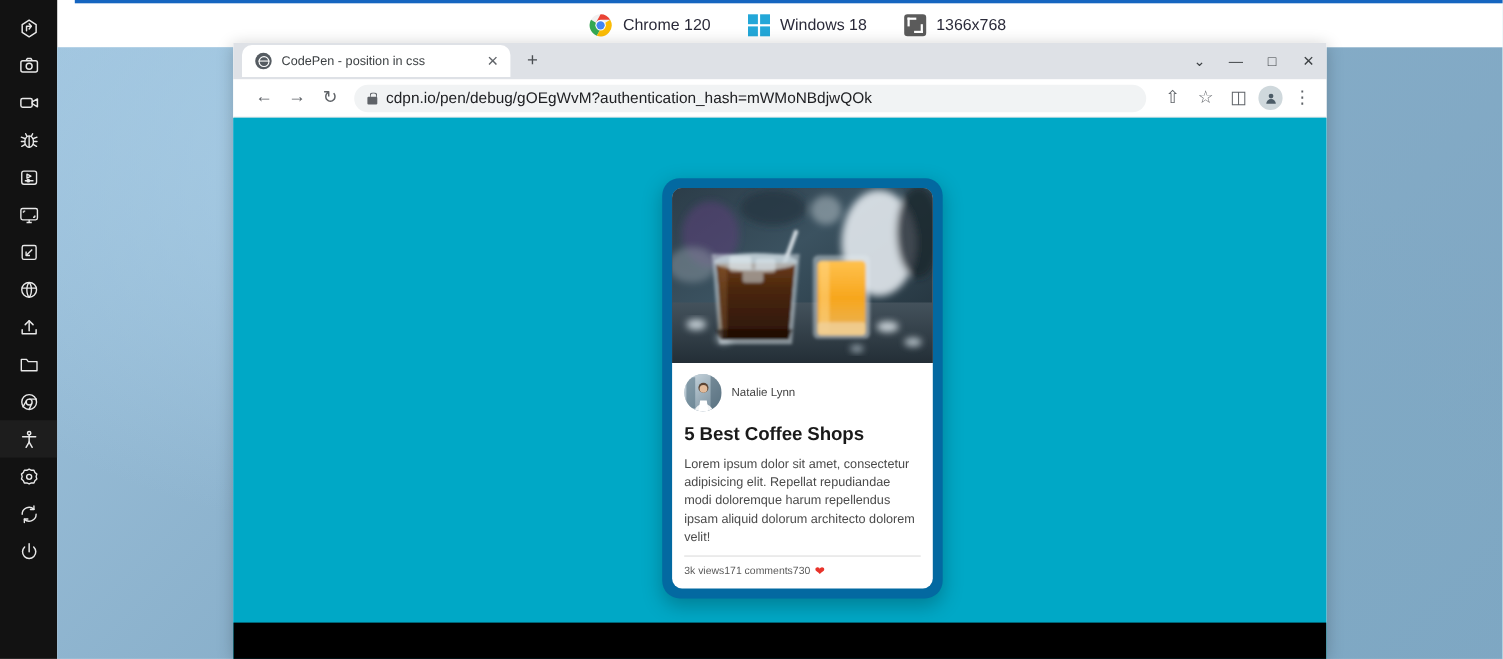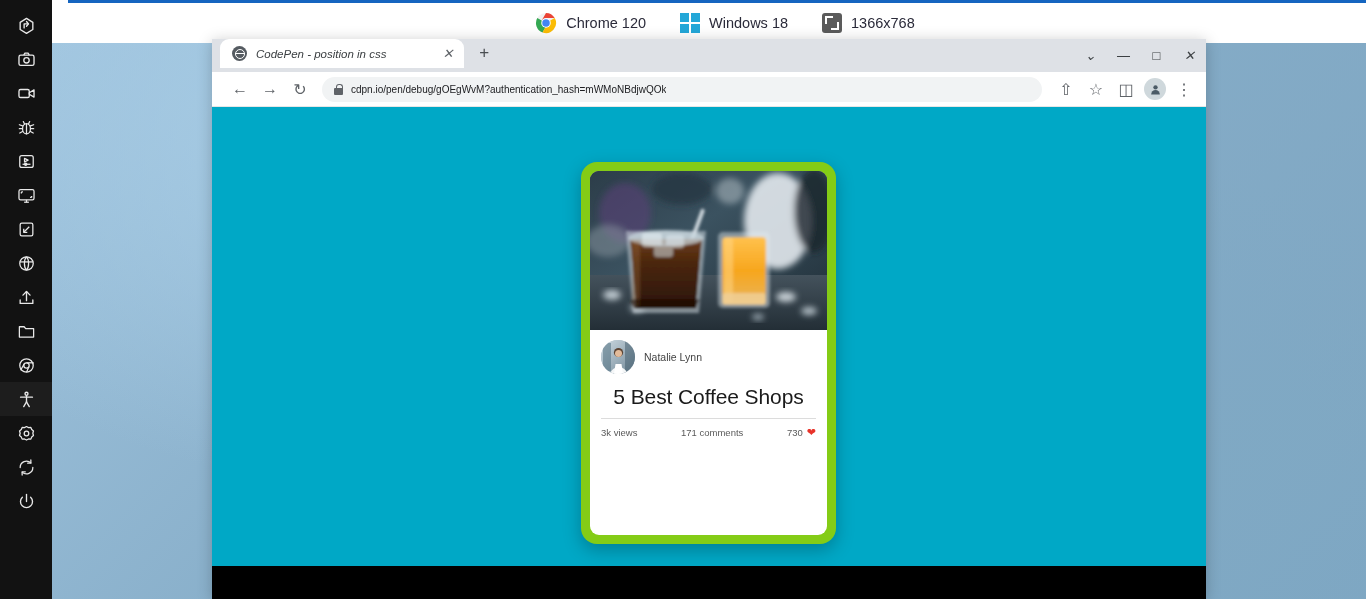--- a/index.html
+++ b/index.html
@@ -82,24 +82,23 @@
   .browser {
     position: absolute; left: 212px; top: 39px;
     width: 994px; height: 560px;
     background: #ffffff;
     box-shadow: 0 2px 14px rgba(0,0,0,0.22);
     overflow: hidden;
   }
 
   .tabstrip {
     height: 33px; background: #dee1e6;
-    display: flex; align-items: flex-start;
+    display: flex; align-items: center;
     position: relative;
     padding-left: 8px;
-    font-style: italic;
   }
   .tab {
     height: 29px; width: 244px;
     background: #ffffff;
     border-radius: 9px 9px 0 0;
     display: flex; align-items: center;
     padding: 0 8px 0 12px;
     gap: 9px;
     font-size: 11.5px; color: #3c4043;
     cursor: pointer;
@@ -153,21 +152,21 @@
   .tb-btn {
     width: 28px; height: 28px; flex: 0 0 28px;
     display: flex; align-items: center; justify-content: center;
     color: #5f6368; cursor: pointer; border-radius: 50%;
   }
   .omnibox {
     flex: 1; height: 25px; margin: 0 8px 0 6px;
     background: #f1f3f4; border-radius: 13px;
     display: flex; align-items: center;
     padding: 0 12px; gap: 8px;
-    font-size: 10px; color: #202124;
+    font-size: 14px; color: #202124;
     cursor: text;
   }
   .lock-ico { width: 9px; height: 11px; position: relative; flex: 0 0 9px; }
   .lock-ico::before {
     content: ""; position: absolute; left: 0; bottom: 0;
     width: 9px; height: 6.5px; background: #5f6368; border-radius: 1px;
   }
   .lock-ico::after {
     content: ""; position: absolute; left: 2px; top: 0;
     width: 5px; height: 6px;
@@ -189,23 +188,23 @@
     overflow: hidden;
   }
   .page-bg { position: absolute; inset: 0; background: #00a8c6; }
   .page-footer-black {
     position: absolute; left: 0; bottom: 0;
     width: 994px; height: 33px; background: #000000;
   }
 
   
   .card-frame {
-    position: absolute; left: 369px; top: 55px;
+    position: absolute; left: 390px; top: 55px;
     width: 255px; height: 382px;
-    background: #84cc16;
+    background: #0369a1;
     border-radius: 16px;
     padding: 9px;
     box-shadow: 0 6px 18px rgba(0,0,0,0.25);
   }
   .card {
     width: 100%; height: 100%;
     background: #ffffff;
     border-radius: 9px;
     overflow: hidden;
     display: flex; flex-direction: column;
@@ -219,30 +218,30 @@
 
   .author-row { display: flex; align-items: center; gap: 9px; margin-bottom: 11px; }
   .avatar-img {
     width: 34px; height: 34px; flex: 0 0 34px;
     border-radius: 50%; overflow: hidden; position: relative;
     background: #b9c6cf;
   }
   .author-name { font-size: 10.5px; color: #444; }
 
   .card-title {
-    font-size: 21px; font-weight: normal; color: #1a1a1a;
-    margin-bottom: 9px; letter-spacing: -0.1px; text-align: center;
+    font-size: 17px; font-weight: bold; color: #1a1a1a;
+    margin-bottom: 9px; letter-spacing: -0.1px;
   }
   .card-text {
     font-size: 11.5px; color: #4a4a4a; line-height: 1.45;
     flex: 1;
   }
   .card-stats {
     border-top: 1px solid #dcdcdc;
-    display: flex; align-items: center; justify-content: space-between;
+    display: flex; align-items: center; justify-content: flex-start;
     padding: 7px 0 9px 0;
     font-size: 9.5px; color: #5a5a5a;
   }
   .stat { display: flex; align-items: center; gap: 4px; }
   .heart { color: #e8332a; font-size: 11px; }
 </style>
 </head>
 <body>
 
 <div class="screen">
@@ -555,20 +554,21 @@
                   <circle cx="17.5" cy="12.5" r="4.6" fill="#5c4433"></circle>
                   <circle cx="17.5" cy="13.5" r="3.5" fill="#e3bb9a"></circle>
                   <path d="M9 34 a9 9 0 0 1 17.5 0 Z" fill="#f4f6f7"></path>
                   <path d="M13 34 l1.5 -10 h6 l1.5 10 Z" fill="#ffffff"></path>
                 </svg>
               </span>
               <span class="author-name">Natalie Lynn</span>
             </div>
 
             <div class="card-title">5 Best Coffee Shops</div>
+            <div class="card-text">Lorem ipsum dolor sit amet, consectetur adipisicing elit. Repellat repudiandae modi doloremque harum repellendus ipsam aliquid dolorum architecto dolorem velit!</div>
 
             <div class="card-stats">
               <span class="stat">3k views</span>
               <span class="stat">171 comments</span>
               <span class="stat">
                 <span>730</span>
                 <span class="heart">❤</span>
               </span>
             </div>
 

